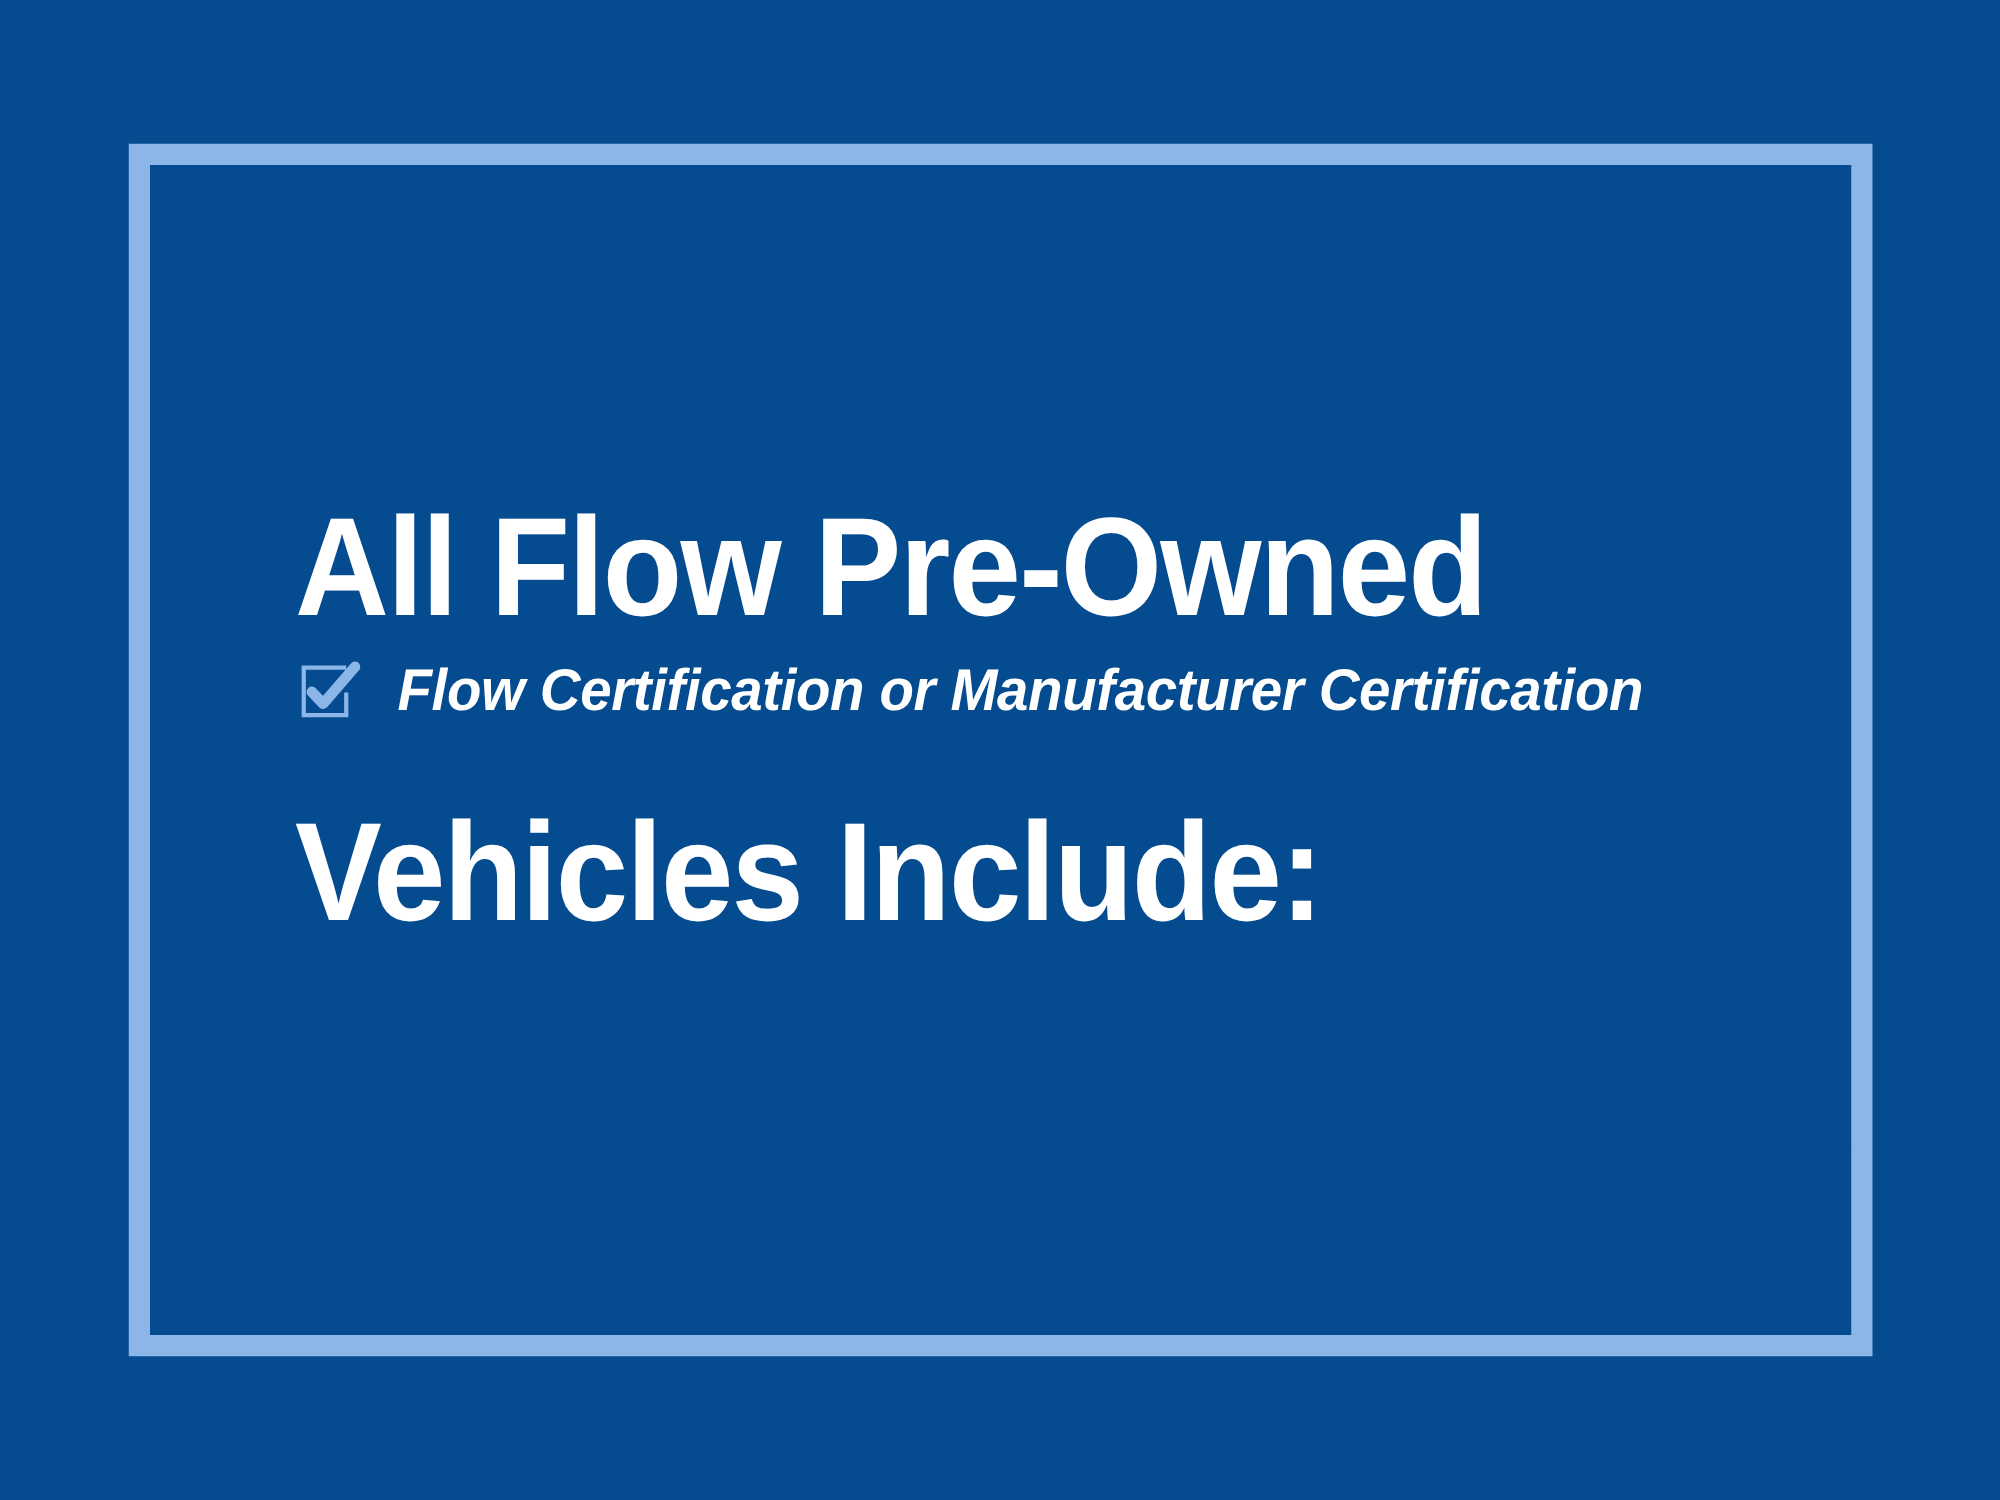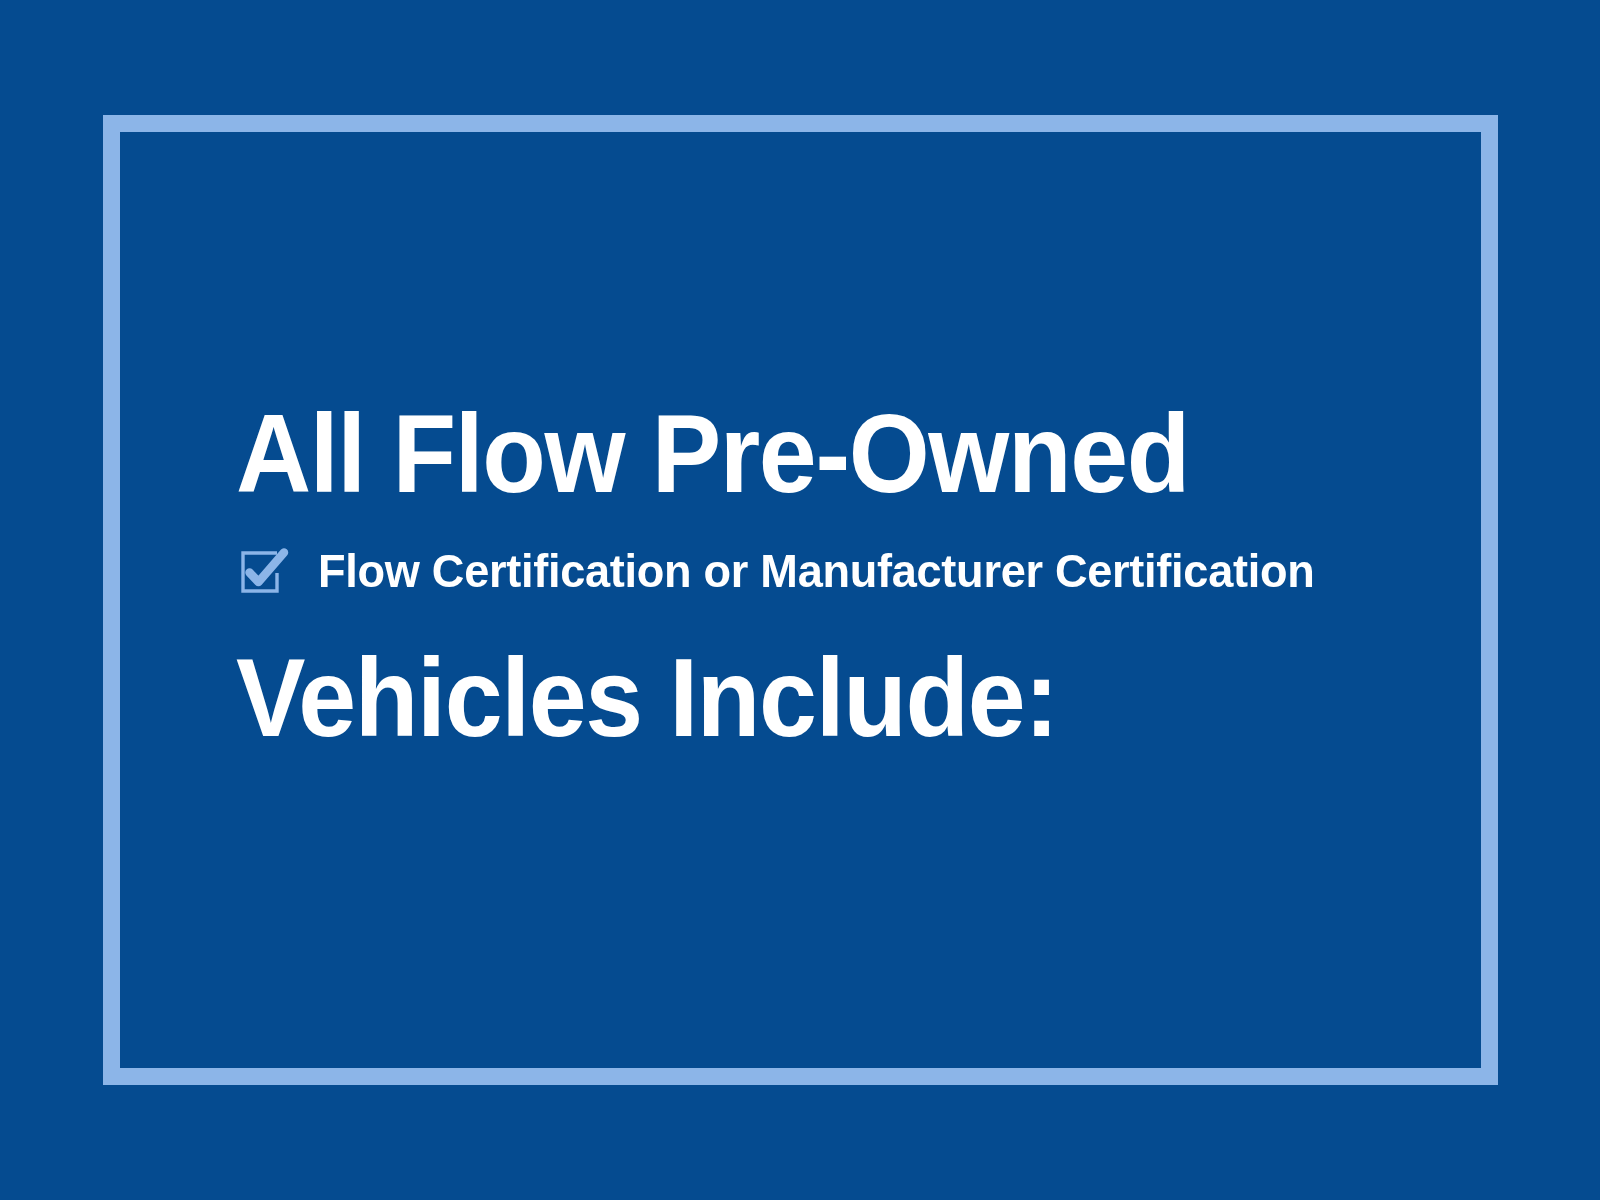--- a/index.html
+++ b/index.html
@@ -63,22 +63,23 @@
     left: 236px;
     top: 527px;
     width: 1200px;
     margin: 0;
     padding: 0;
     list-style: none;
   }
 
   .benefit-row {
     display: flex;
-    align-items: center;
+    align-items: flex-start;
     height: 88px;
+    font-style: italic;
   }
 
   .check-icon {
     flex: 0 0 auto;
     width: 56px;
     height: 50px;
     margin-right: 26px;
     display: block;
   }
 

